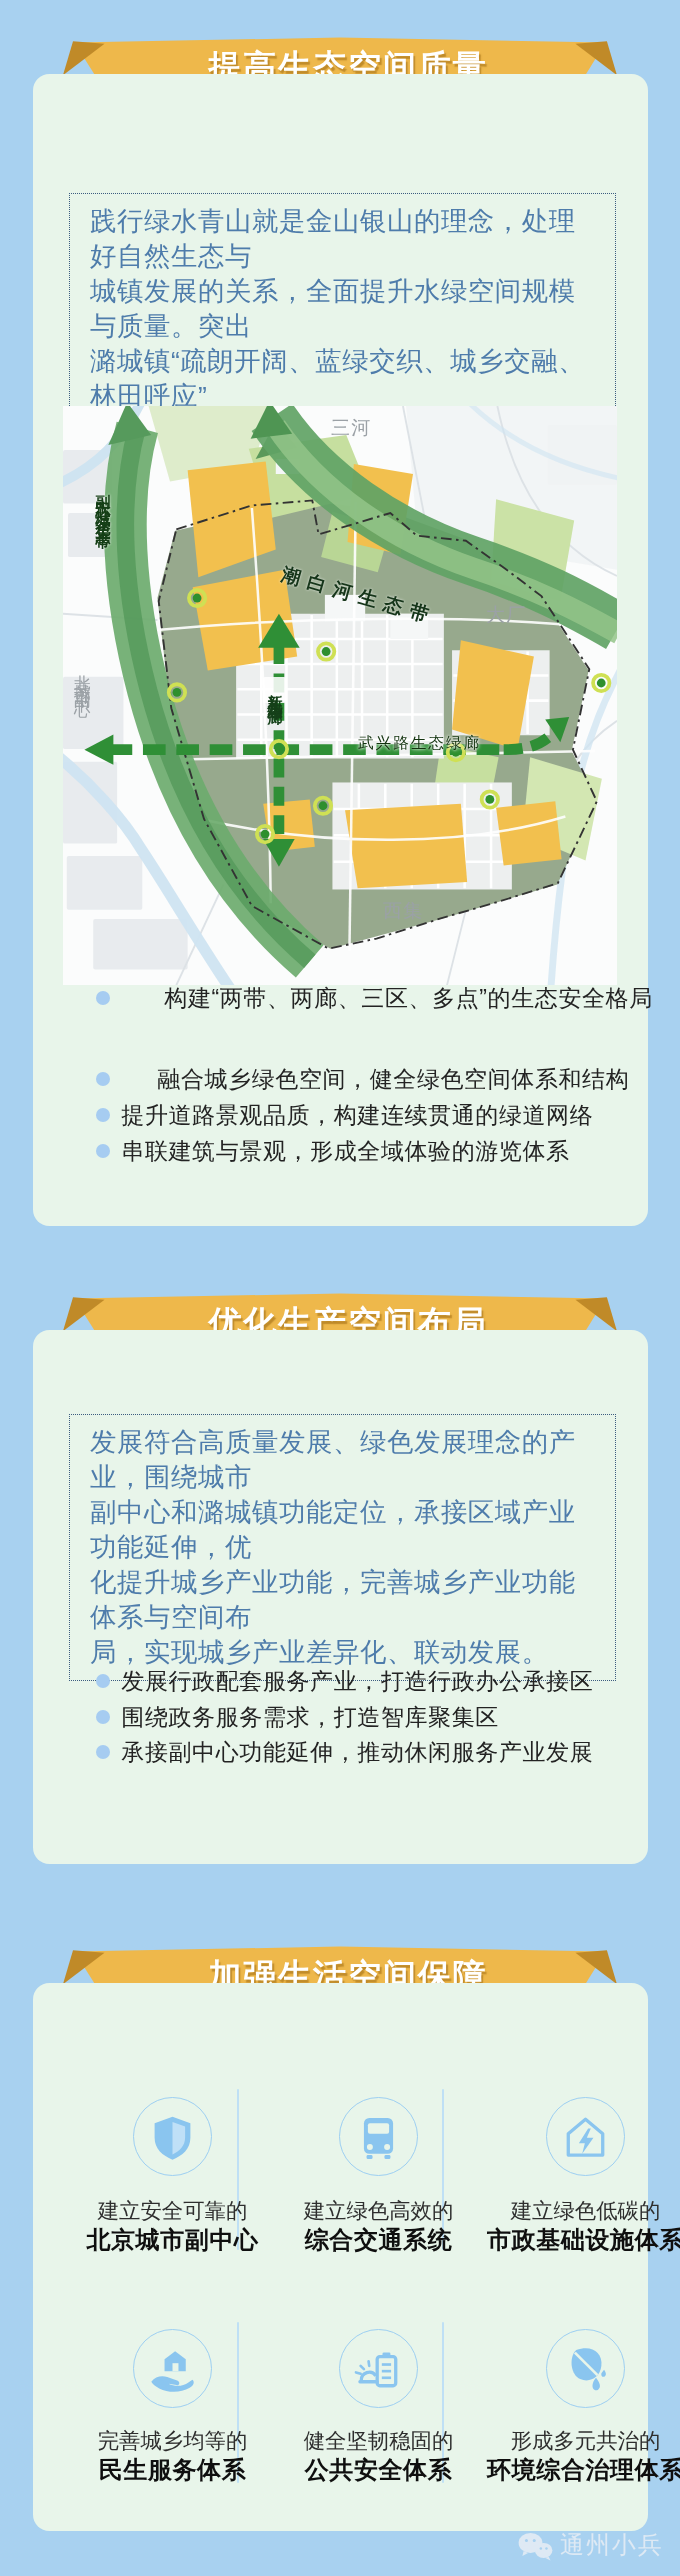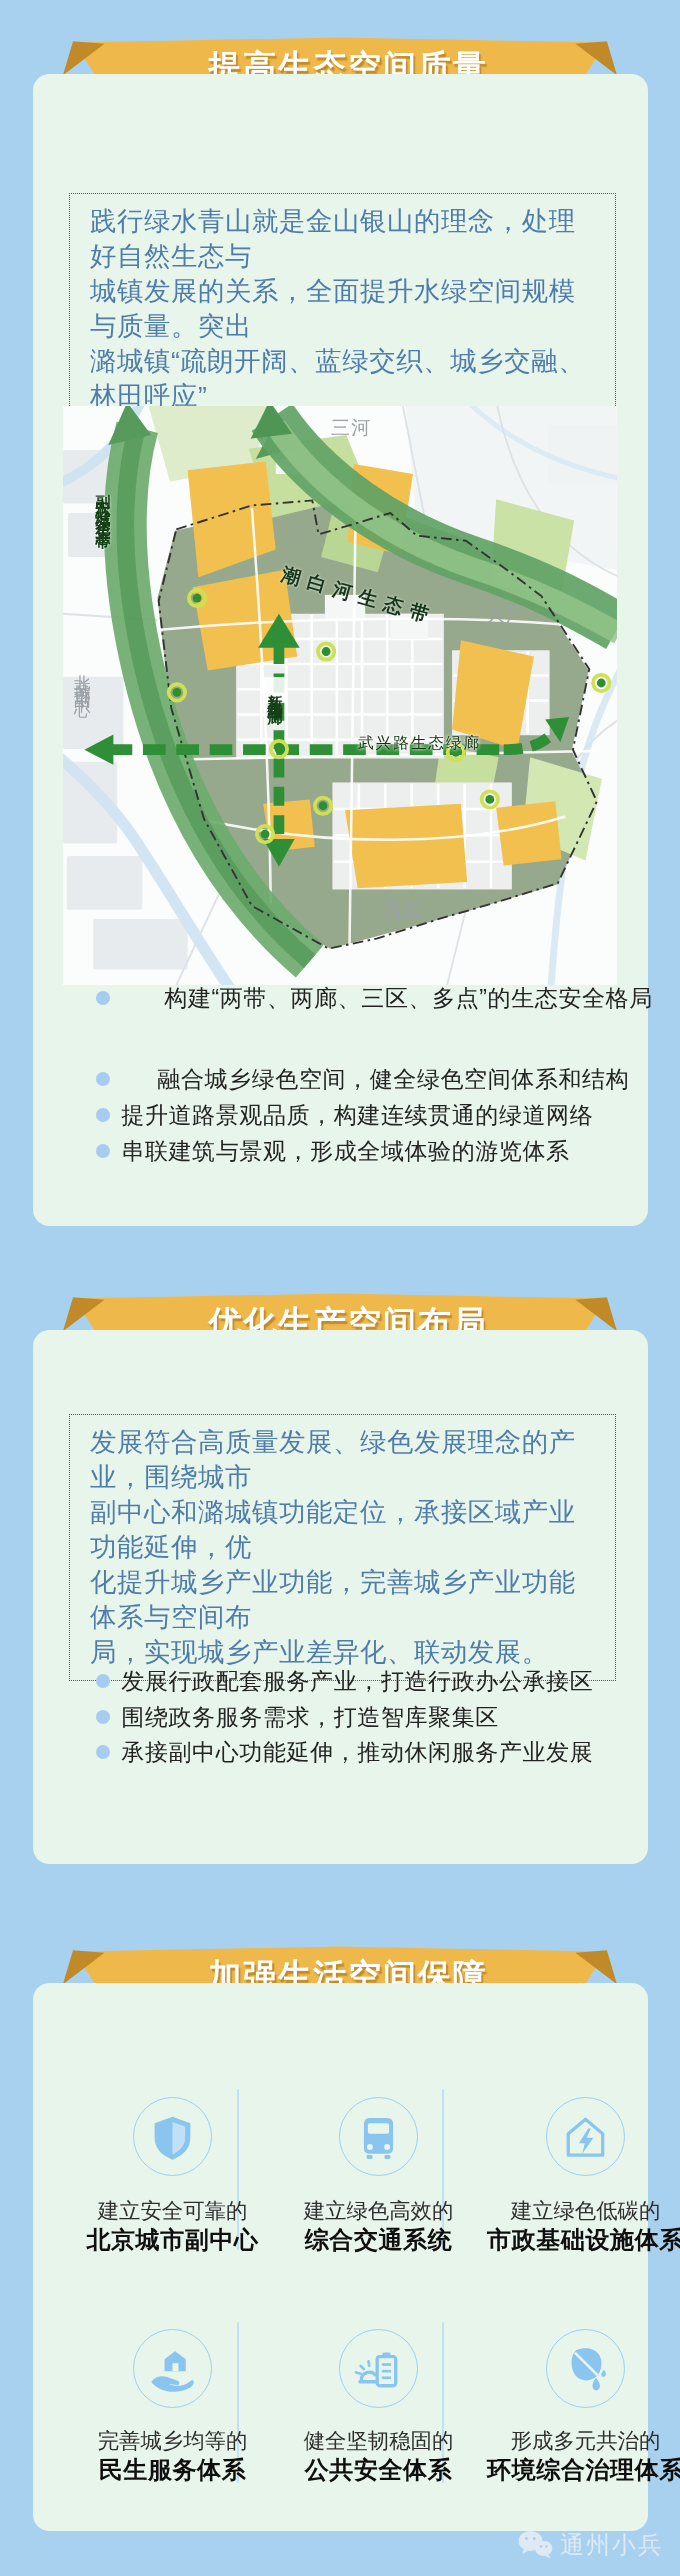--- a/index.html
+++ b/index.html
@@ -56,21 +56,21 @@
   .gitem{position:absolute;width:201px;text-align:center;padding-left:39px;}
   .gcircle{width:79px;height:79px;border:1.9px solid #9dcff2;border-radius:50%;
     margin:0 auto;display:flex;align-items:center;justify-content:center;box-sizing:border-box;}
   .gcircle svg{width:53px;height:53px;}
   .gl1{font-size:21.4px;color:#2e2e2e;height:28px;line-height:28px;}
   .gl2{font-size:24px;font-weight:bold;color:#0f0f0f;height:30px;line-height:30px;letter-spacing:0.6px;}
   .row1 .gl1{margin-top:21px;} .row2 .gl1{margin-top:19px;}
   .vdiv{position:absolute;width:1.9px;background:#bfe0f5;border-radius:1.3px;height:161px;}
 
   
-  #watermark{position:absolute;top:2529px;right:16.4px;display:flex;align-items:flex-start;opacity:0.92;}
+  #watermark{position:absolute;top:2529px;right:16.4px;display:flex;align-items:flex-end;opacity:0.92;}
   #watermark .wm-txt{font-size:24px;color:#e3ecf5;letter-spacing:1.9px;margin-left:6.3px;}
 </style>
 </head>
 <body>
 
 <div id="page">
 
   <div class="banner" style="top:35px;">
     <svg viewBox="0 0 1080 212">
       <polygon points="118,12 540,4 962,12 850,192 545,204 232,192" fill="#eeb84b"></polygon>

